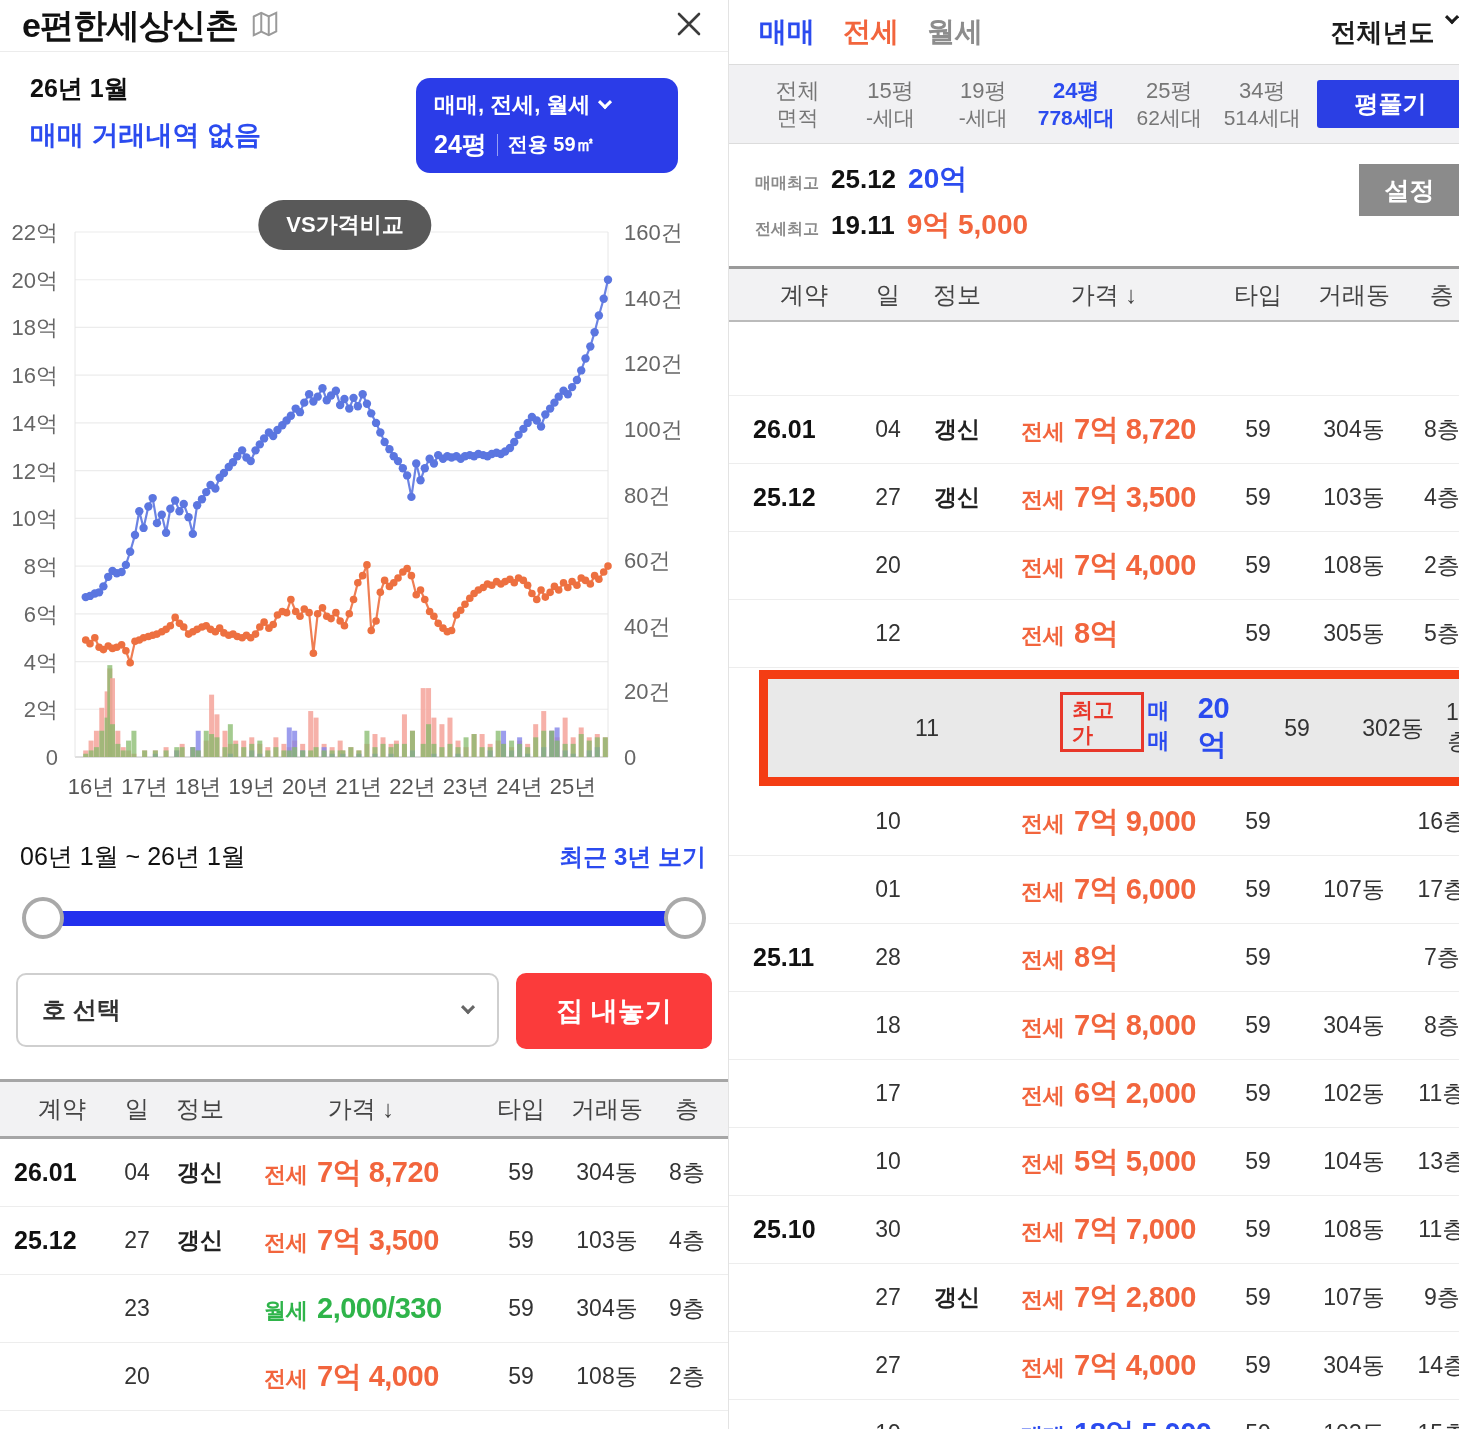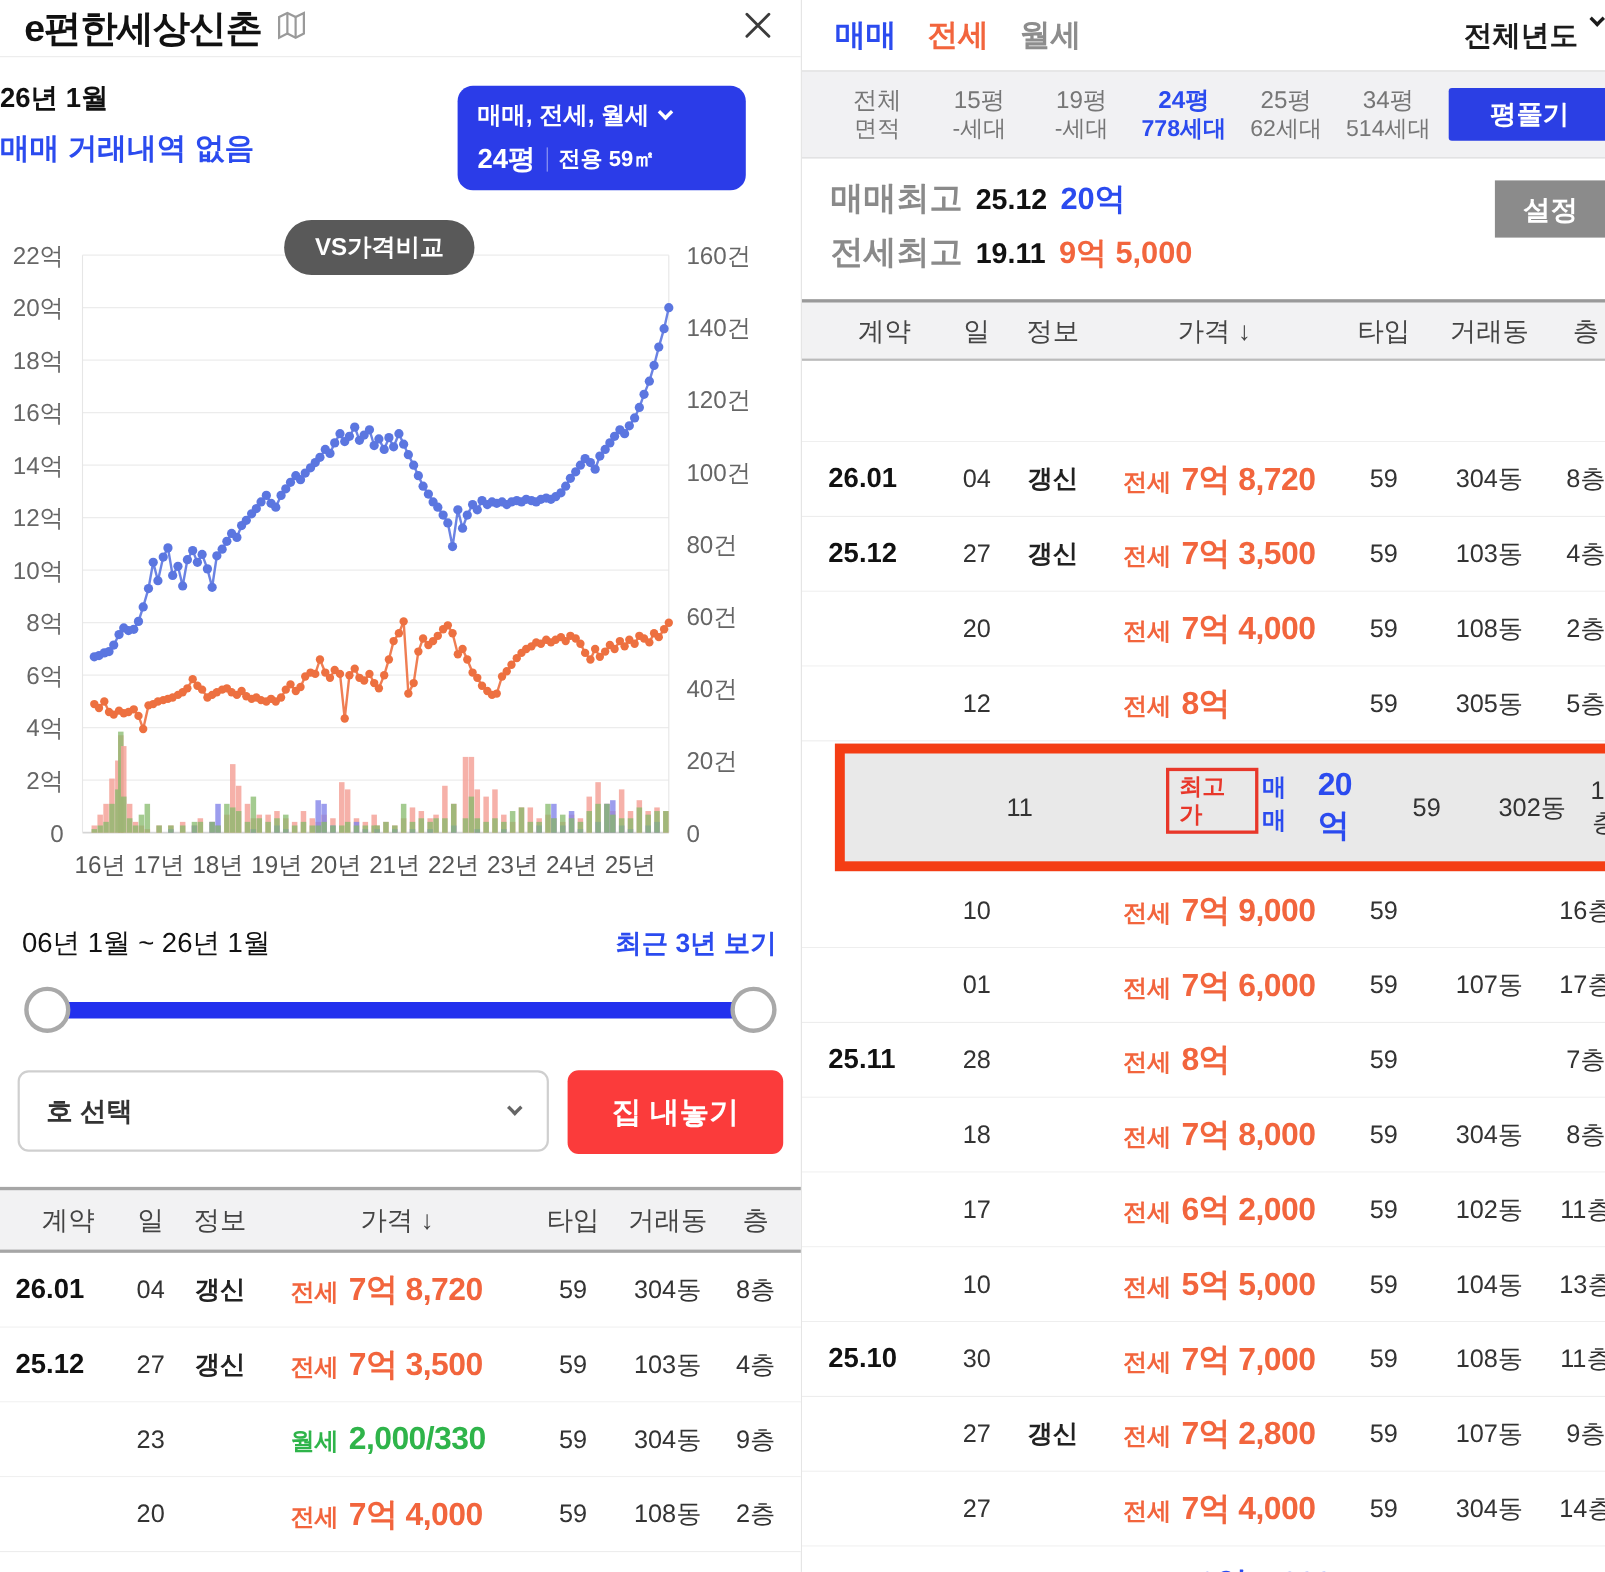--- a/index.html
+++ b/index.html
@@ -7,21 +7,21 @@
     font-family:"Liberation Sans","DejaVu Sans",sans-serif; color:#222; }
   .app { display:flex; width:1459px; height:1429px; }
 
   
   .left { width:729px; border-right:1px solid #e3e3e3; position:relative; }
   .l-header { height:52px; display:flex; align-items:center; padding:0 22px; border-bottom:1px solid #ececec; }
   .l-title { font-size:34px; font-weight:800; color:#111; letter-spacing:-1px; }
   .map-ic { margin-left:12px; }
   .l-close { margin-left:auto; cursor:pointer; }
 
-  .l-info { position:relative; padding:20px 18px 6px 0; height:170px; }
+  .l-info { position:relative; padding:20px 18px 6px 30px; height:170px; }
   .period { font-size:25px; font-weight:800; color:#111; margin-bottom:12px; }
   .nosale { font-size:27px; font-weight:800; color:#2b4bef; margin-bottom:12px; }
   .jprice { font-size:29px; font-weight:800; color:#f2653d; }
   .filter-pill { position:absolute; right:50px; top:26px; width:262px; background:#2b3ce8; color:#fff;
     border-radius:14px; padding:12px 18px; cursor:pointer; }
   .fp-l1 { font-size:22px; font-weight:800; display:flex; align-items:center; gap:10px; white-space:nowrap; }
   .fp-l2 { margin-top:8px; font-size:20px; font-weight:600; display:flex; align-items:center; gap:10px; }
   .fp-l2 b { font-size:25px; font-weight:800; }
   .fp-sep { width:1px; height:22px; background:rgba(255,255,255,.5); }
   .chev { display:inline-block; width:10px; height:10px; border-right:3px solid currentColor;
@@ -79,21 +79,21 @@
     gap:12px; cursor:pointer; }
   .area-bar { height:80px; background:#f1f1f3; border-top:1px solid #dcdcdc; border-bottom:1px solid #dcdcdc;
     display:flex; align-items:center; padding:0 22px; gap:8px; }
   .area-tab { flex:1; text-align:center; color:#767676; font-size:22px; line-height:1.25; cursor:pointer; }
   .area-tab .l2 { font-size:21px; }
   .area-tab.sel { color:#2b4bef; font-weight:800; }
   .btn-pyeong { width:148px; height:48px; background:#2b3fe4; color:#fff; font-size:24px; font-weight:800;
     display:flex; align-items:center; justify-content:center; border-radius:3px; cursor:pointer; flex:none; }
   .r-stats { display:flex; padding:16px 26px 14px 26px; }
   .stat-line { display:flex; align-items:baseline; gap:12px; margin-bottom:8px; }
-  .stat-lbl { font-size:30px; color:#8a8a8a; font-weight:600; }
+  .stat-lbl { font-size:16px; color:#8a8a8a; font-weight:600; }
   .stat-date { font-size:26px; font-weight:800; color:#111; }
   .stat-val { font-size:28px; font-weight:800; }
   .v-blue { color:#2b4bef; } .v-orange { color:#f2653d; }
   .btn-setting { margin-left:auto; width:102px; height:52px; background:#8b8b8b; color:#fff; font-size:25px;
     font-weight:800; display:flex; align-items:center; justify-content:center; cursor:pointer; margin-top:4px; }
   .right .t-head { border-top:3px solid #9a9a9a; border-bottom:2px solid #bbb; height:56px; }
   .r-body { overflow:hidden; flex:1; }
 
   svg text { font-family:"Liberation Sans","DejaVu Sans",sans-serif; }
 </style>

